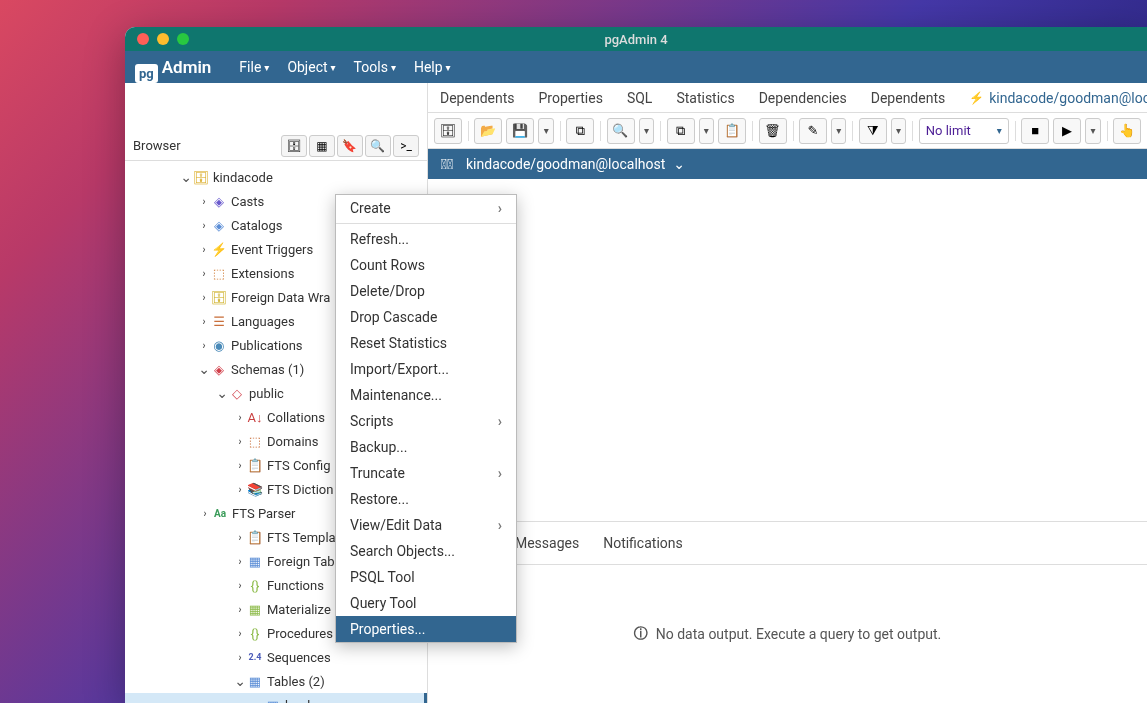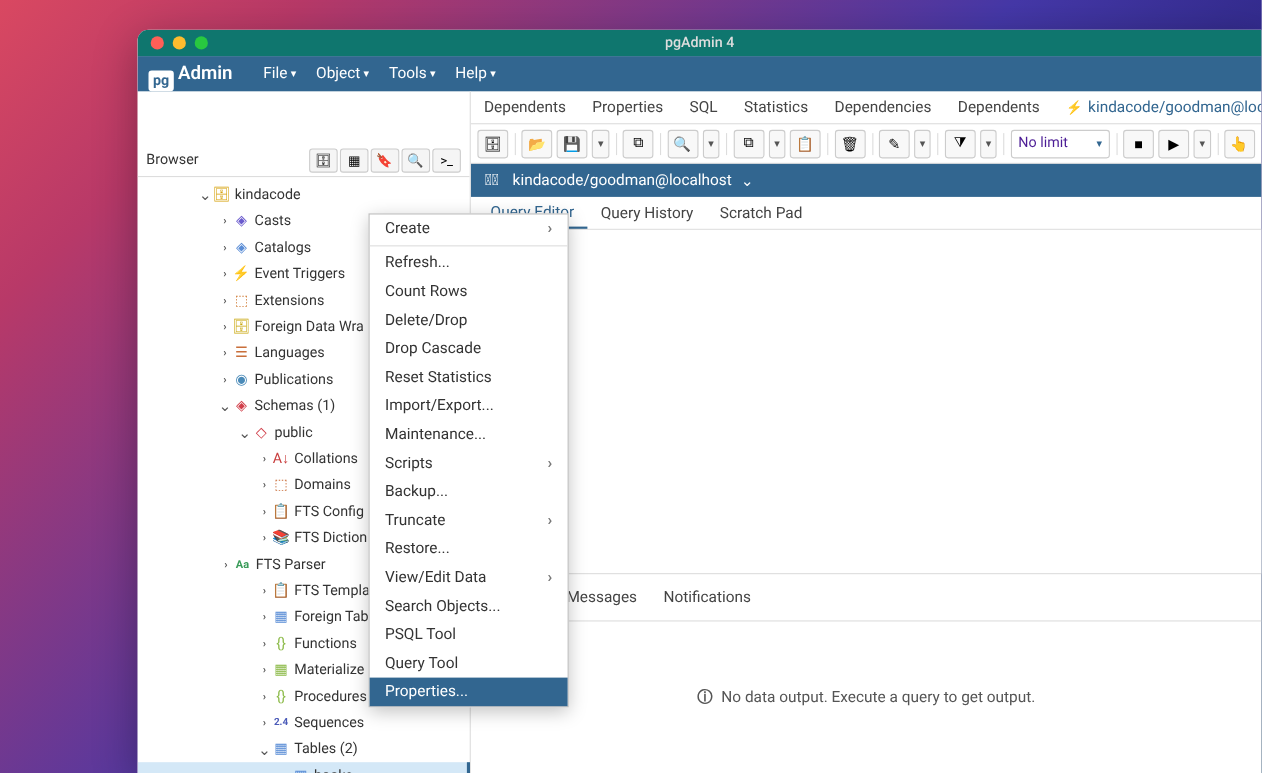--- a/index.html
+++ b/index.html
@@ -337,25 +337,20 @@
         <div class="tb-sep"></div>
         <div class="tb-btn">👆</div>
       </div>
 
       <div class="conn-bar">
         <span class="conn-icon">⚫⃠</span>
         <span>kindacode/goodman@localhost</span>
         <span>⌄</span>
       </div>
 
-      <div class="q-tabs">
-        <div class="q-tab active">Query Editor</div>
-        <div class="q-tab">Query History</div>
-        <div class="q-tab">Scratch Pad</div>
-      </div>
 
       <div class="editor-area"></div>
 
       <div class="bottom-tabs">
         <div class="b-tab">Explain</div>
         <div class="b-tab">Messages</div>
         <div class="b-tab">Notifications</div>
       </div>
 
       <div class="output-area">

